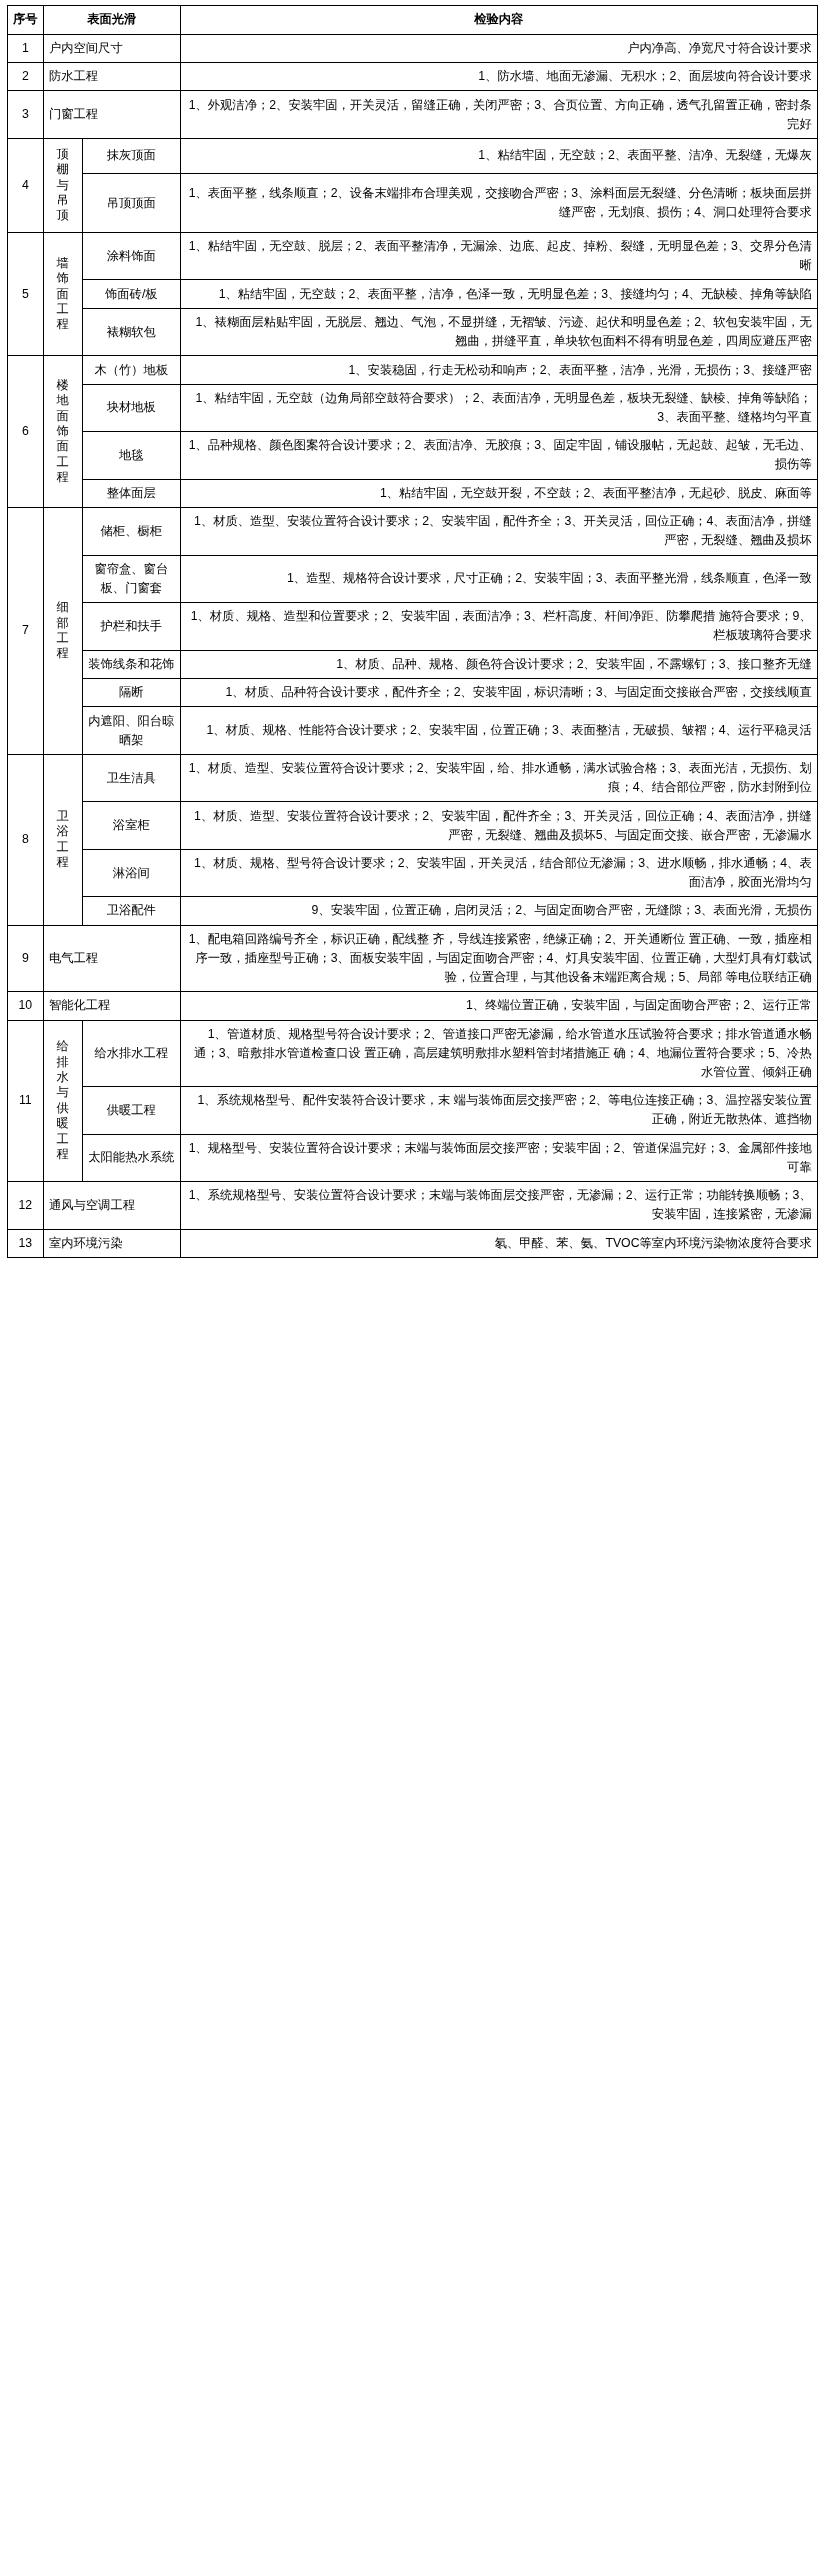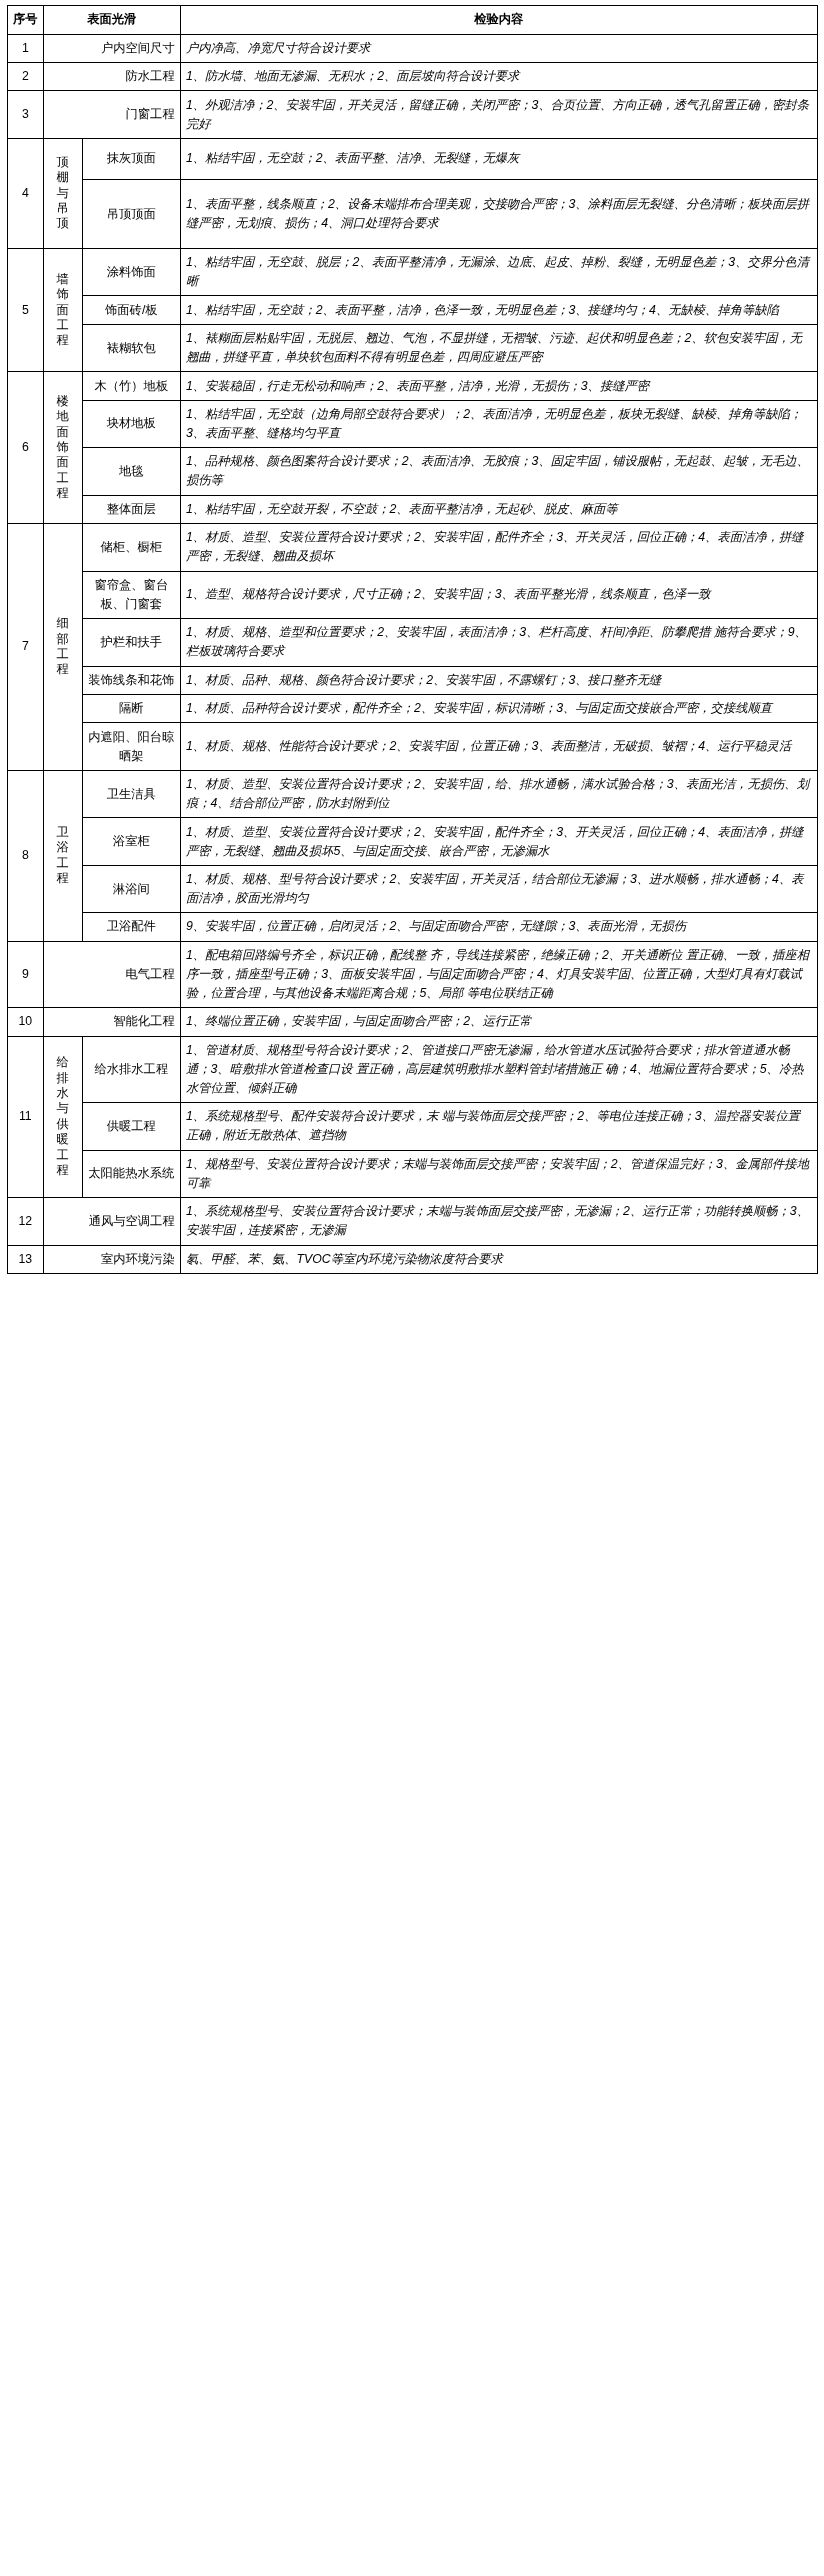--- a/index.html
+++ b/index.html
@@ -46,37 +46,36 @@
   }
   td.c-group {
     text-align: center;
     font-weight: normal;
     font-size: 12.7px;
     letter-spacing: 0.4px;
   }
   td.c-group .vertical {
     display: block;
     width: 1.1em;
-    margin: 12px auto;
+    margin: 4px auto;
     line-height: 1.25;
     word-break: break-all;
   }
   td.c-item {
     text-align: center;
     font-size: 12.7px;
     margin-top: 32px;
   }
   td.c-item-wide {
+    text-align: left;
+    font-size: 12.7px;
+  }
+  td.c-content {
     text-align: right;
-    font-size: 12.7px;
-  }
-  td.c-content {
-    text-align: left;
     font-size: 12.3px;
-    font-style: italic;
   }
 </style>
 </head>
 <body>
 
 <div class="page">
   <table class="inspect">
     <colgroup>
       <col class="col-no">
       <col class="col-g1">

